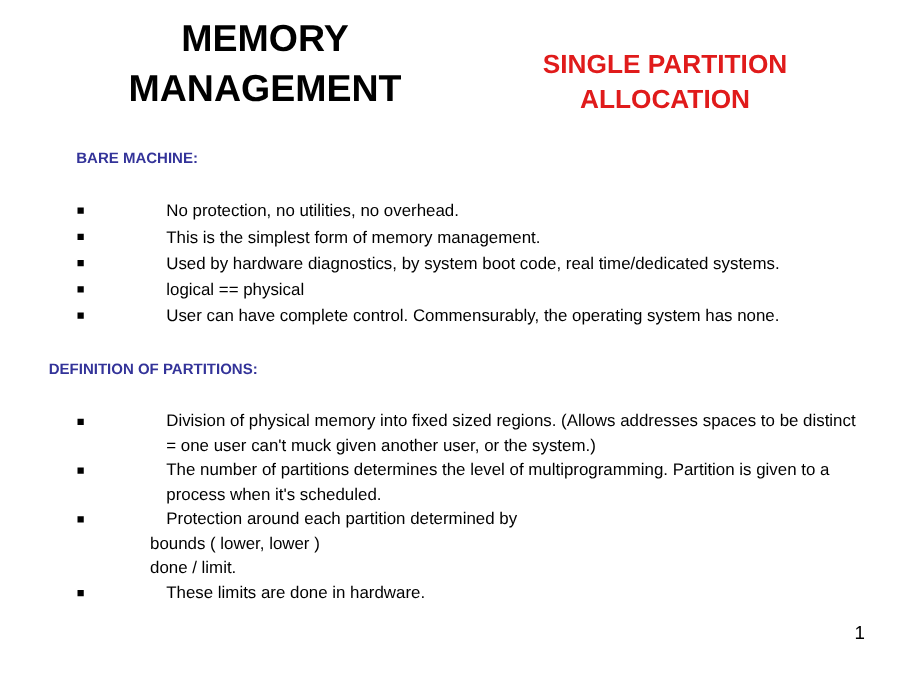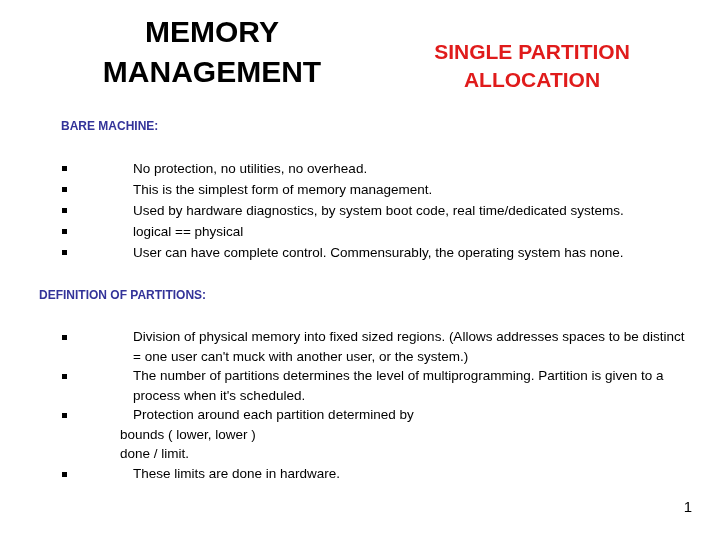--- a/index.html
+++ b/index.html
@@ -156,21 +156,21 @@
       <span class="bullet-mark"></span>
       <span class="bullet-text">User can have complete control. Commensurably, the operating system has none.</span>
     </li>
   </ul>
 
   <div class="section-heading" id="heading-definition">DEFINITION OF PARTITIONS:</div>
 
   <ul class="bullet-list" id="list-definition">
     <li class="bullet-item">
       <span class="bullet-mark"></span>
-      <span class="bullet-text">Division of physical memory into fixed sized regions. (Allows addresses spaces to be distinct = one user can't muck with another user, or the system.)</span>
+      <span class="bullet-text">Division of physical memory into fixed sized regions. (Allows addresses spaces to be distinct = one user can't muck given another user, or the system.)</span>
     </li>
     <li class="bullet-item">
       <span class="bullet-mark"></span>
       <span class="bullet-text">The number of partitions determines the level of multiprogramming. Partition is given to a process when it's scheduled.</span>
     </li>
     <li class="bullet-item">
       <span class="bullet-mark"></span>
       <span class="bullet-text">Protection around each partition determined by</span>
       <span class="sub-line">bounds ( lower, lower )</span>
       <span class="sub-line">done  /  limit.</span>

